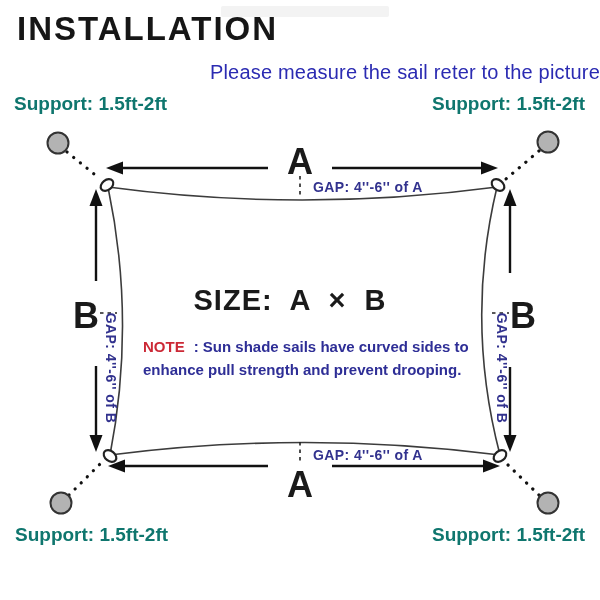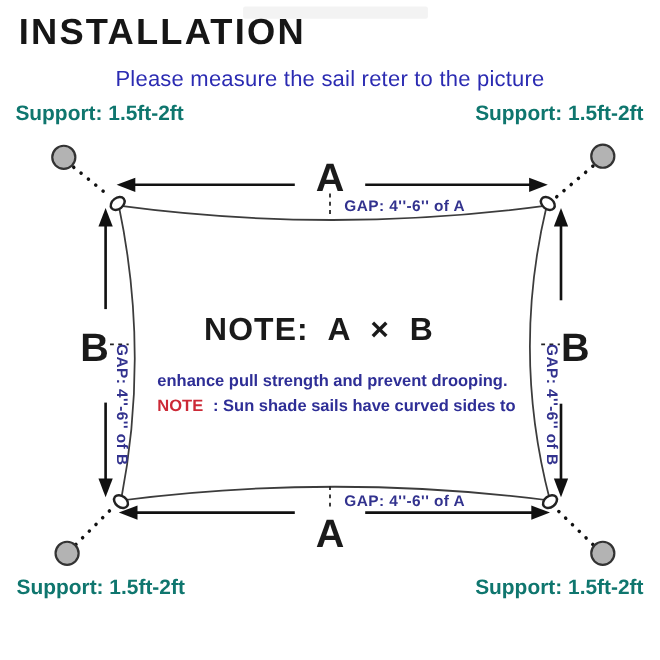--- a/index.html
+++ b/index.html
@@ -10,21 +10,21 @@
     position:absolute; top:12px; left:17px; right:15px;
     display:flex; justify-content:space-between; align-items:flex-start;
     font-size:33px; font-weight:700; letter-spacing:2px; color:#161616;
     white-space:nowrap; line-height:34px;
   }
   .smudge {
     position:absolute; left:221px; top:6px; width:168px; height:11px;
     background:#f3f3f3; border-radius:2px;
   }
   .subtitle {
-    position:absolute; top:61px; left:0; width:100%; text-align:center;
+    position:absolute; top:61px; left:0; width:100%; text-align:right;
     font-size:20px; font-weight:500; color:#2b2bb2; letter-spacing:0.2px;
   }
   .support {
     position:absolute; font-size:19px; font-weight:700; color:#0f766e;
     white-space:nowrap; line-height:22px;
   }
   .support.tl { left:14px;  top:93px; }
   .support.tr { right:15px; top:93px; }
   .support.bl { left:15px;  top:524px; }
   .support.br { right:15px; top:524px; }
@@ -120,22 +120,22 @@
     <text class="dim-letter" x="300" y="497" text-anchor="middle">A</text>
     <text class="dim-letter" x="86" y="328" text-anchor="middle">B</text>
     <text class="dim-letter" x="523" y="328" text-anchor="middle">B</text>
 
     <text class="gap-text" x="313" y="192">GAP: 4''-6'' of A</text>
     <text class="gap-text" x="313" y="460">GAP: 4''-6'' of A</text>
     <text class="gap-text" x="106" y="368" text-anchor="middle" transform="rotate(90 106 368)">GAP: 4''-6'' of B</text>
     <text class="gap-text" x="497" y="368" text-anchor="middle" transform="rotate(90 497 368)">GAP: 4''-6'' of B</text>
   </svg>
 
-  <div class="size-label">NOTE: A × B</div>
+  <div class="size-label">SIZE: A × B</div>
 
   <div class="note">
-    <div>enhance pull strength and prevent drooping.</div>
     <div>
       <span class="note-red">NOTE</span><span>: Sun shade sails have curved sides to</span>
     </div>
+    <div>enhance pull strength and prevent drooping.</div>
   </div>
 
 </div>
 
 </body></html>

